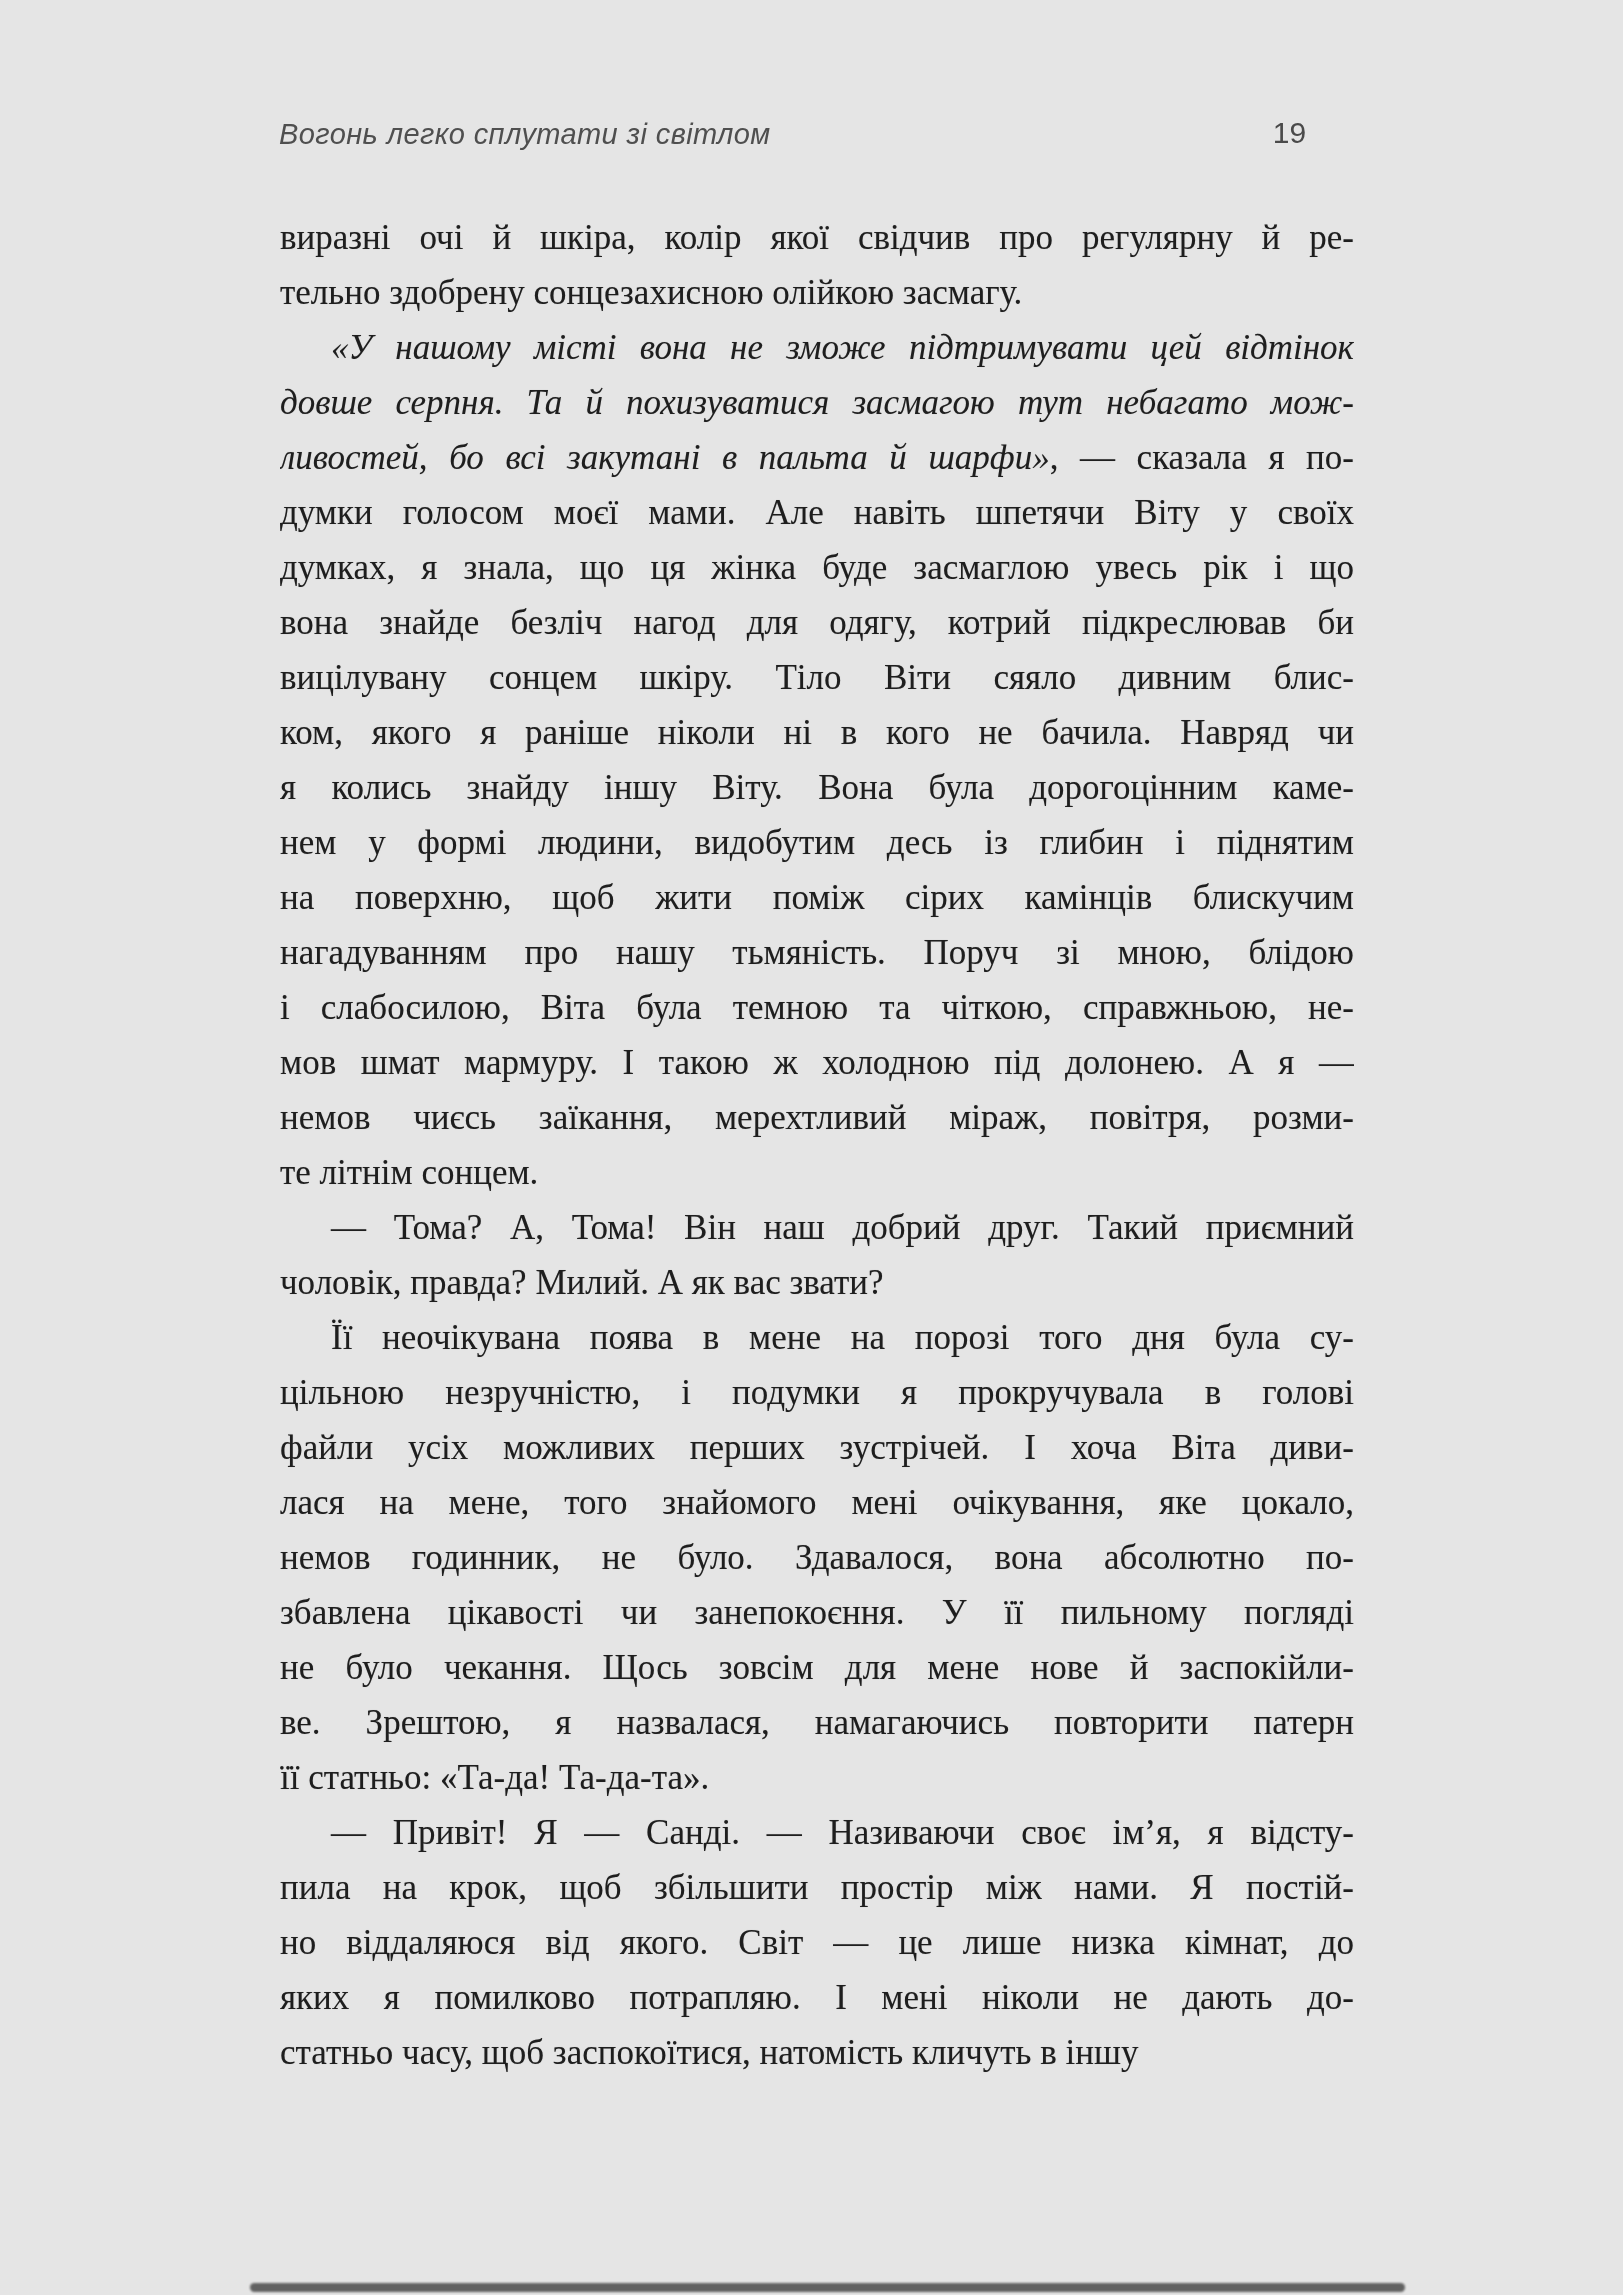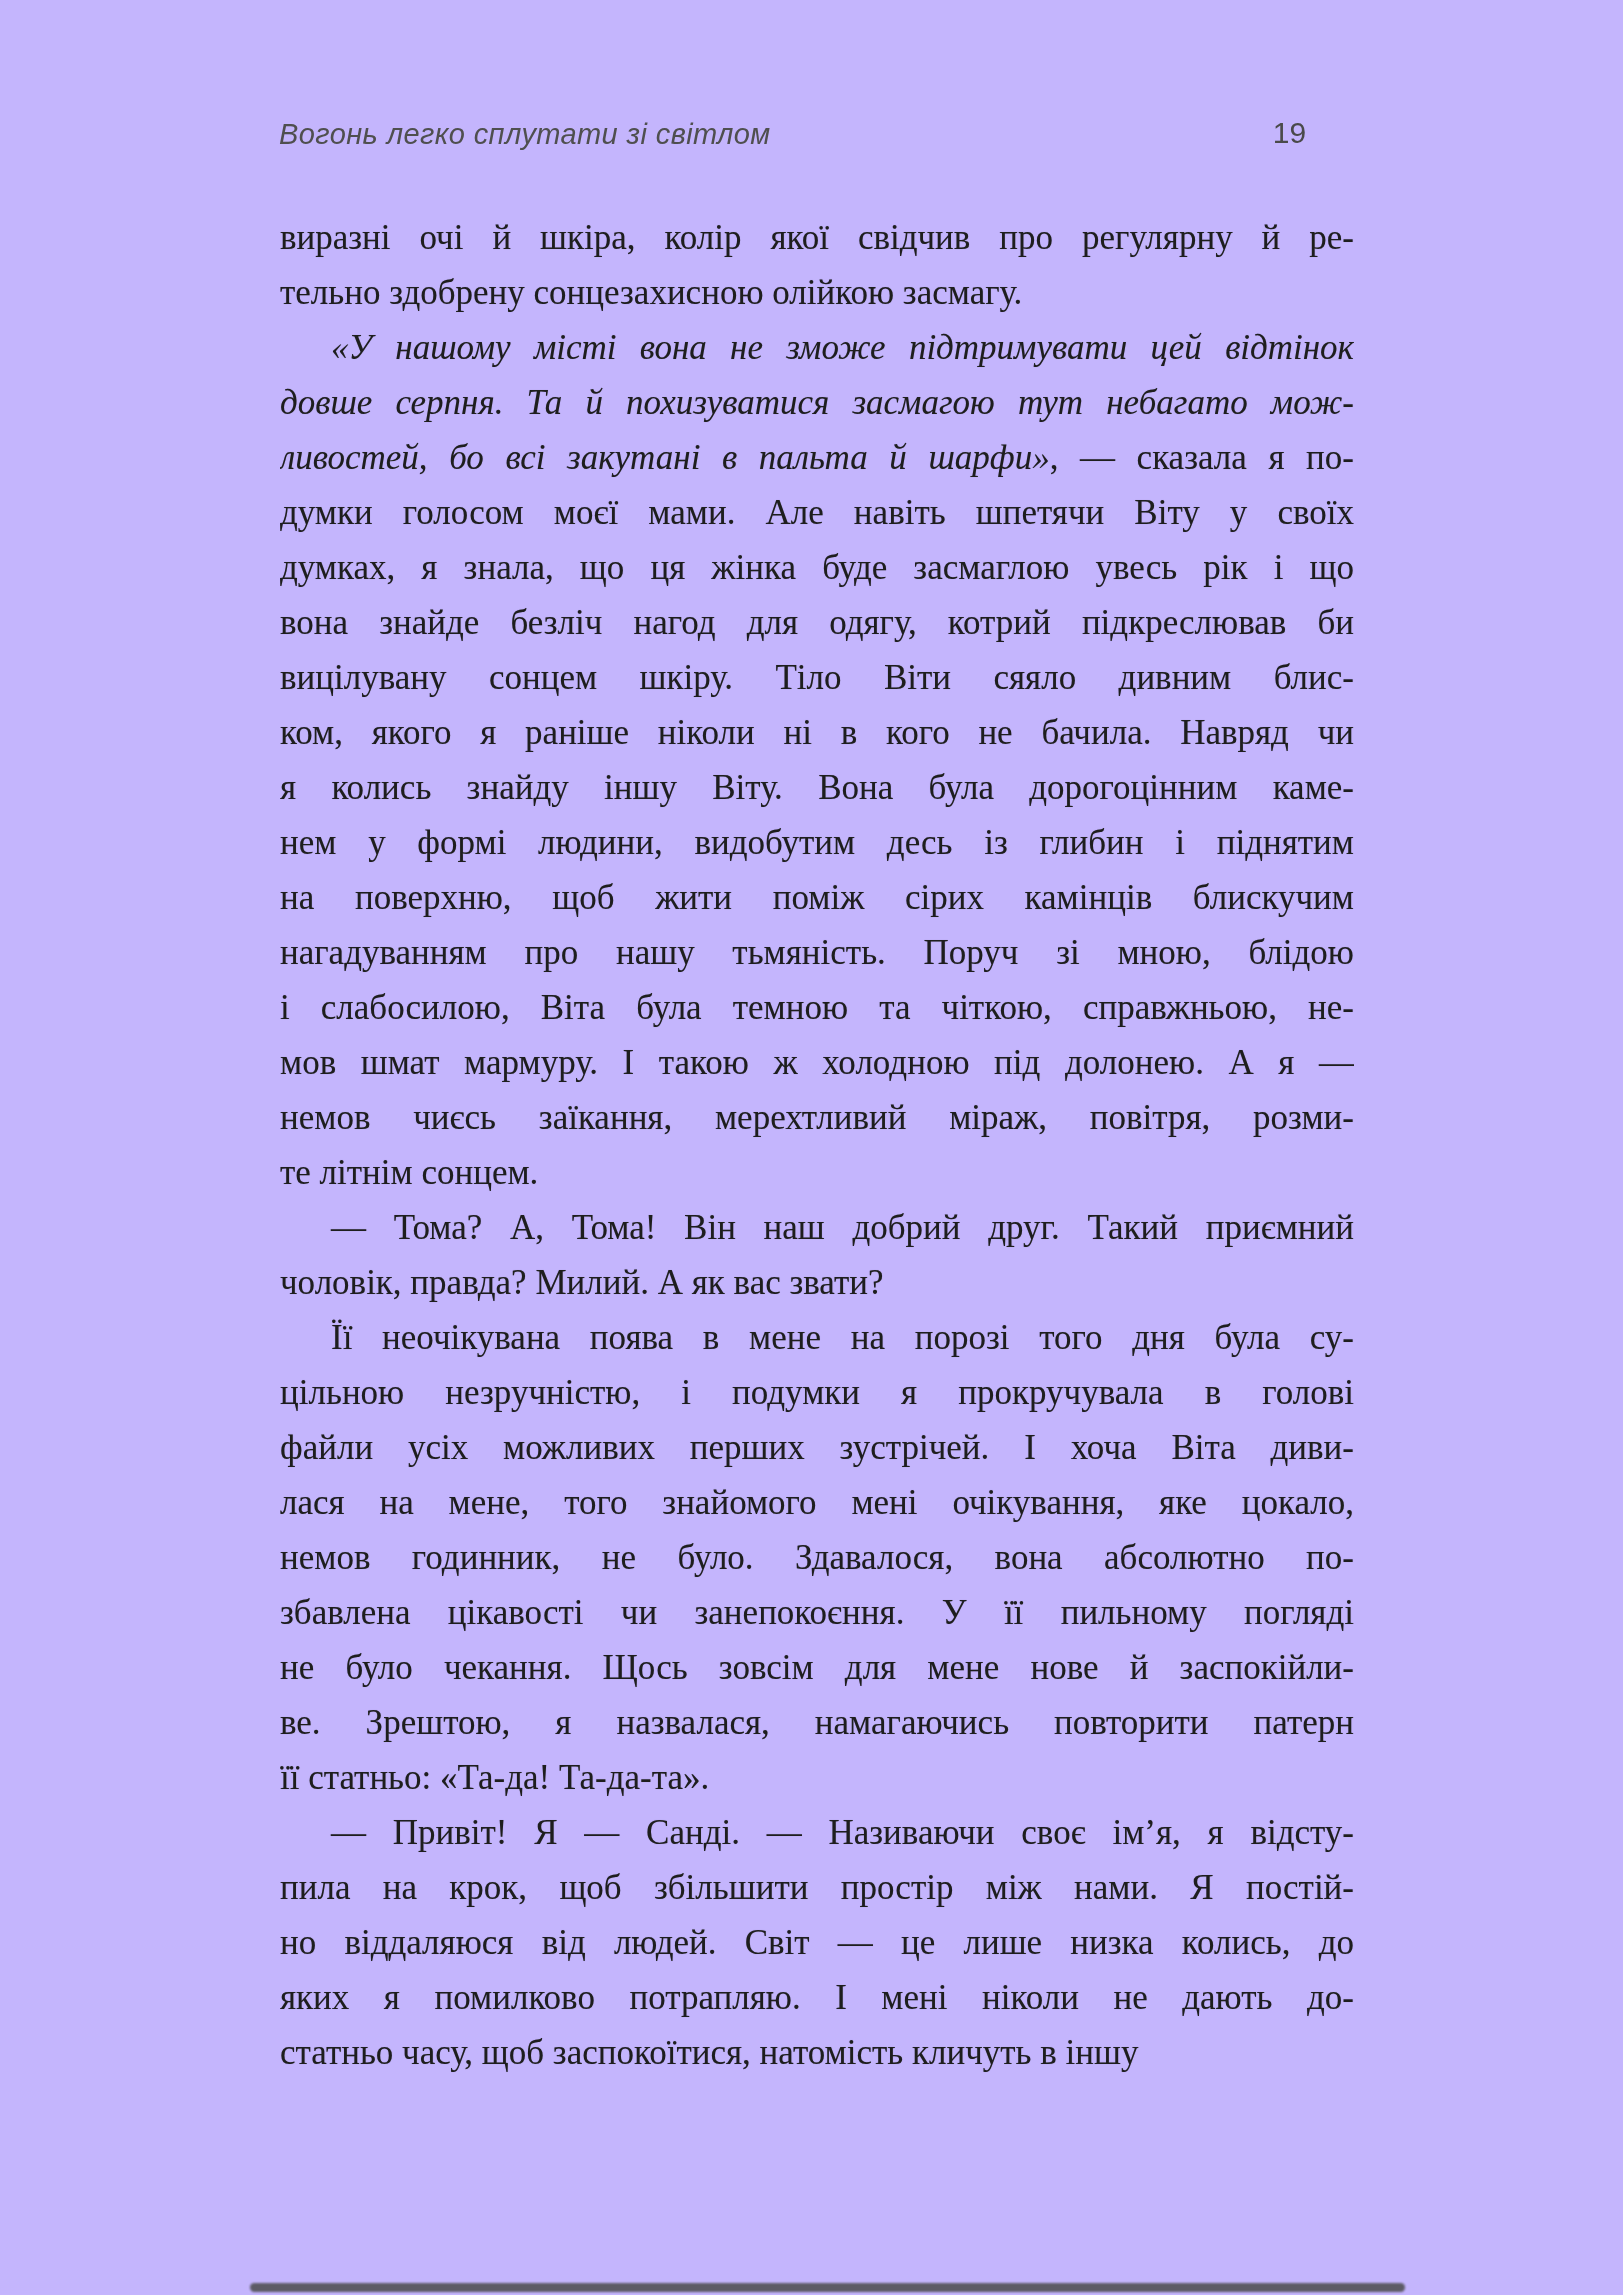--- a/index.html
+++ b/index.html
@@ -4,21 +4,21 @@
 <style>
   html, body {
     margin: 0;
     padding: 0;
     background: #ffffff;
   }
   .page {
     position: relative;
     width: 1624px;
     height: 2295px;
-    background: #c4b5fd;
+    background: #e5e5e5;
     overflow: hidden;
     font-family: "Liberation Serif", serif;
   }
   .running-head {
     position: absolute;
     left: 279px;
     top: 117px;
     width: 761px;
     font-family: "Liberation Sans", sans-serif;
     font-style: italic;
@@ -107,19 +107,19 @@
       <div class="line"><span>цільною незручністю, і подумки я прокручувала в голові</span></div>
       <div class="line"><span>файли усіх можливих перших зустрічей. І хоча Віта диви-</span></div>
       <div class="line"><span>лася на мене, того знайомого мені очікування, яке цокало,</span></div>
       <div class="line"><span>немов годинник, не було. Здавалося, вона абсолютно по-</span></div>
       <div class="line"><span>збавлена цікавості чи занепокоєння. У її пильному погляді</span></div>
       <div class="line"><span>не було чекання. Щось зовсім для мене нове й заспокійли-</span></div>
       <div class="line"><span>ве. Зрештою, я назвалася, намагаючись повторити патерн</span></div>
       <div class="line para-end"><span>її статньо: «Та-да! Та-да-та».</span></div>
       <div class="line indent"><span>— Привіт! Я — Санді. — Називаючи своє ім’я, я відсту-</span></div>
       <div class="line"><span>пила на крок, щоб збільшити простір між нами. Я постій-</span></div>
-      <div class="line"><span>но віддаляюся від людей. Світ — це лише низка колись, до</span></div>
+      <div class="line"><span>но віддаляюся від якого. Світ — це лише низка кімнат, до</span></div>
       <div class="line"><span>яких я помилково потрапляю. І мені ніколи не дають до-</span></div>
       <div class="line para-end"><span>статньо часу, щоб заспокоїтися, натомість кличуть в іншу</span></div>
     </div>
   <div class="page-edge-shadow"></div>
 </div>
 
 
 </body></html>

